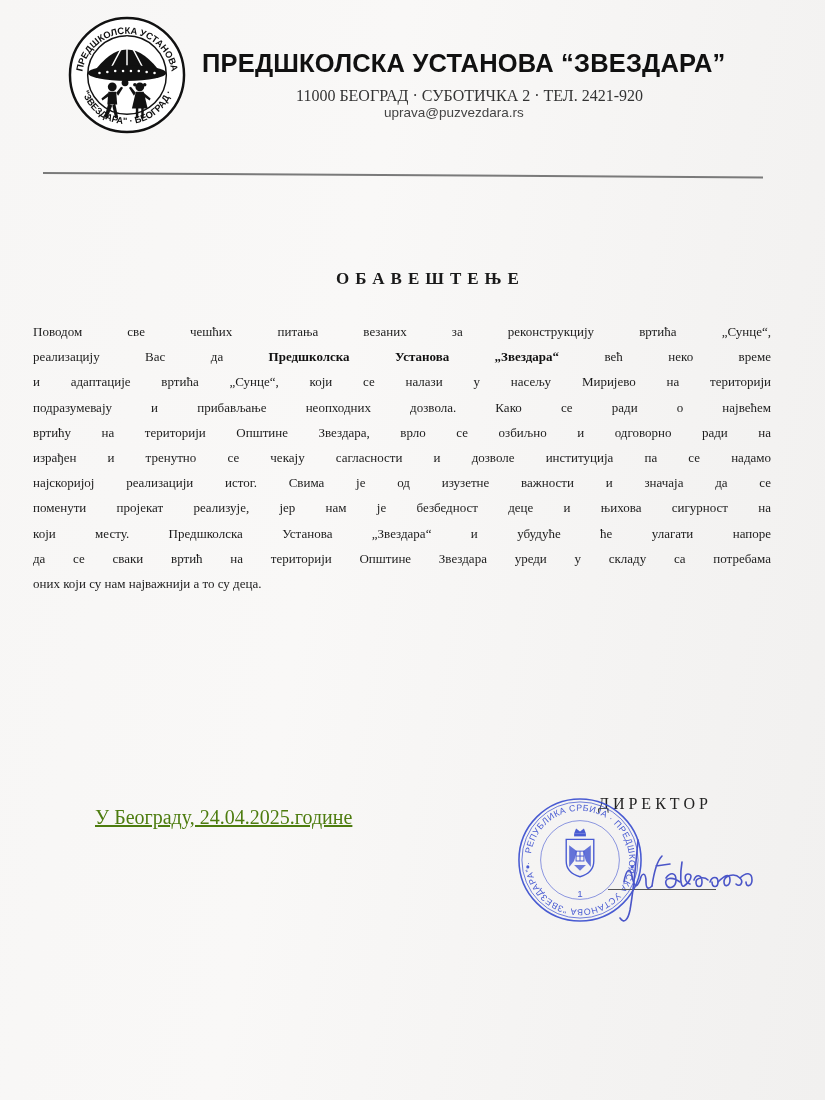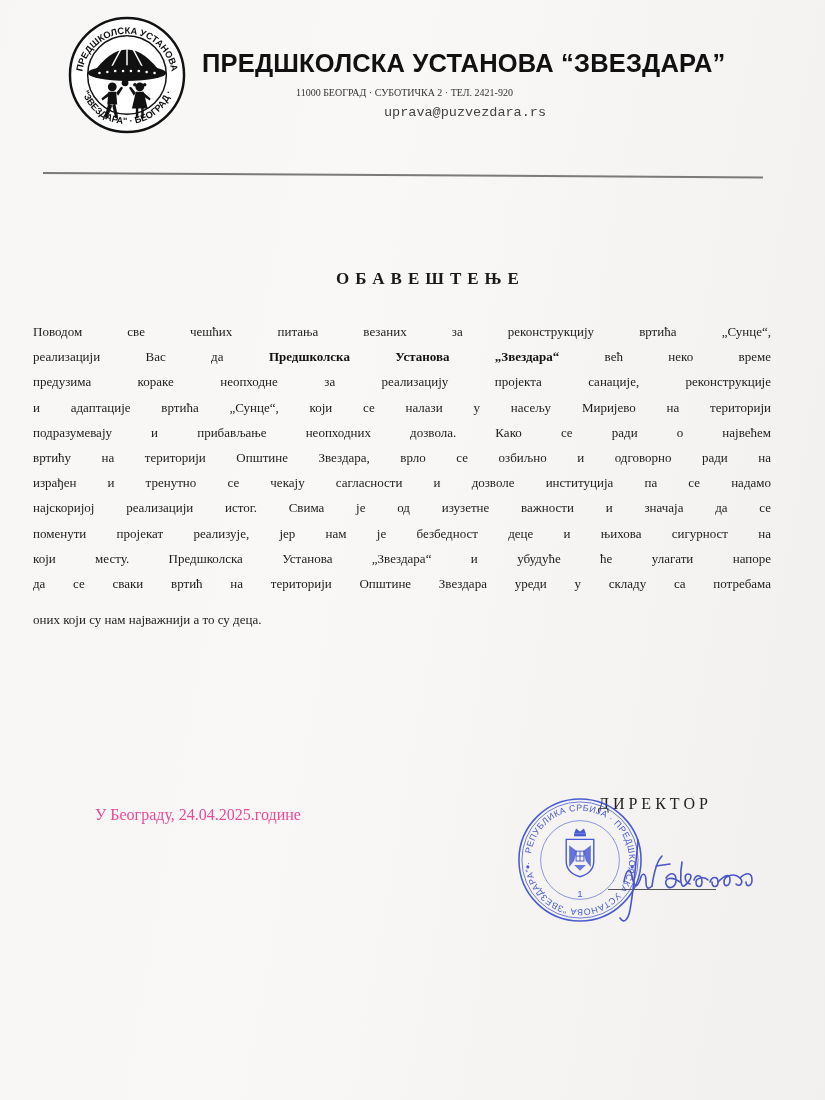--- a/index.html
+++ b/index.html
@@ -34,28 +34,28 @@
       letter-spacing: 0.2px;
       color: #111;
       white-space: nowrap;
       transform: scaleX(0.98);
       transform-origin: left center;
     }
     .header-address {
       position: absolute;
       left: 296px; top: 87px;
       font-family: "Liberation Serif", serif;
-      font-size: 10px;
+      font-size: 16px;
       color: #333;
       white-space: nowrap;
     }
     .header-email {
       position: absolute;
       left: 384px; top: 105px;
-      font-family: Liberation Mono, monospace;
+      font-family: Liberation Sans, sans-serif;
       font-size: 13.5px;
       color: #444;
       white-space: nowrap;
     }
     .header-rule {
       position: absolute;
       left: 43px; top: 172px;
       width: 720px; height: 1.5px;
       background: #7a7a7a;
       transform: rotate(0.35deg);
@@ -84,33 +84,33 @@
       color: #1c1c1c;
     }
     .body-line {
       display: block;
       white-space: nowrap;
       text-align: justify;
       text-align-last: justify;
     }
     .body-line.last {
       text-align-last: left;
-      margin-top: 11px;
     }
     .body-line b {
       font-weight: bold;
       color: #111;
     }
     .place-date {
       position: absolute;
       left: 95px; top: 806px;
       font-family: "Liberation Serif", serif;
-      font-size: 16px;
-      color: #ec4899;
-      white-space: nowrap;
+      font-size: 20px;
+      color: #4d7c0f;
+      white-space: nowrap;
+      text-decoration: underline;
     }
     .director-label {
       position: absolute;
       left: 598px; top: 795px;
       font-family: "Liberation Serif", serif;
       font-size: 16px;
       letter-spacing: 4px;
       color: #222;
       white-space: nowrap;
     }
@@ -190,22 +190,21 @@
 
   <div class="header-title">ПРЕДШКОЛСКА УСТАНОВА “ЗВЕЗДАРА”</div>
   <div class="header-address">11000 БЕОГРАД · СУБОТИЧКА 2 · ТЕЛ. 2421-920</div>
   <div class="header-email">uprava@puzvezdara.rs</div>
   <div class="header-rule"></div>
 
   <div class="notice-title">ОБАВЕШТЕЊЕ</div>
 
   <div class="body-text">
     <span class="body-line">Поводом све чешћих питања везаних за реконструкцију вртића „Сунце“,</span>
-    <span class="body-line"><span>реализацији Вас да </span><b>Предшколска Установа „Звездара“</b><span> већ неко време</span></span>
-    <span class="body-line">предузима кораке неопходне за реализацију пројекта санације, реконструкције</span>
+    <span class="body-line"><span>реализацију Вас да </span><b>Предшколска Установа „Звездара“</b><span> већ неко време</span></span>
     <span class="body-line">и адаптације вртића „Сунце“, који се налази у насељу Миријево на територији</span>
     <span class="body-line">подразумевају и  прибављање неопходних дозвола. Како се ради о највећем</span>
     <span class="body-line">вртићу на територији Општине Звездара, врло се озбиљно и одговорно ради на</span>
     <span class="body-line">израђен и тренутно се чекају сагласности и дозволе институција  па се надамо</span>
     <span class="body-line">најскоријој реализацији истог. Свима је од изузетне важности и значаја да се</span>
     <span class="body-line">поменути пројекат реализује, јер нам је безбедност деце и њихова сигурност на</span>
     <span class="body-line">који месту. Предшколска Установа „Звездара“ и  убудуће ће улагати напоре</span>
     <span class="body-line">да се сваки вртић на територији Општине Звездара уреди у складу са потребама</span>
     <span class="body-line last">оних који су нам најважнији а то су деца.</span>
   </div>

